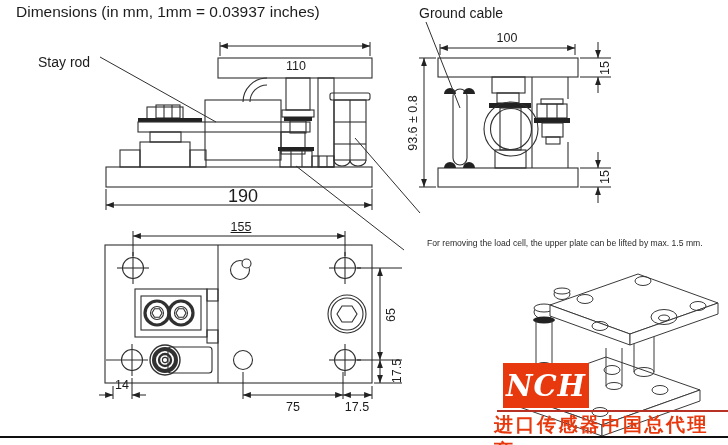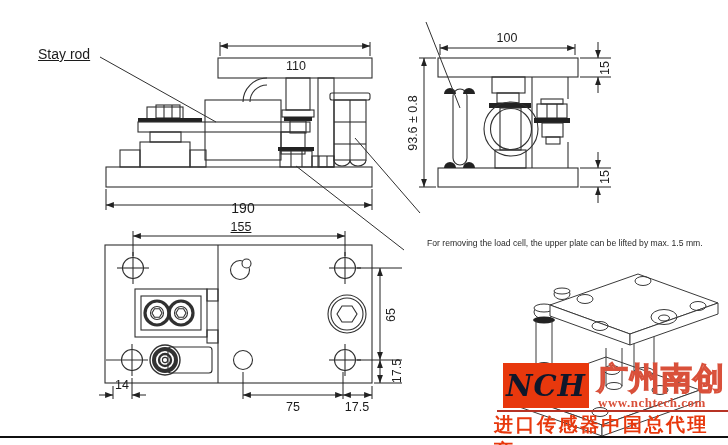--- a/index.html
+++ b/index.html
@@ -14,21 +14,21 @@
   .callout-lg{font-size:15px;}
   .note{font-size:8.6px;color:#2a2a2a;margin-top:12px;}
   .dim{font-size:12.5px;text-align:center;}
   .rot{transform:rotate(-90deg);transform-origin:center center;}
   
   .nch-box{
     position:absolute;left:503px;top:363px;width:86px;height:45px;
     background:#e8380d;display:flex;align-items:center;justify-content:center;
   }
   .nch-box span{
-    color:#0f172a;font-family:"DejaVu Serif","Liberation Serif",serif;
+    color:#ffffff;font-family:"DejaVu Serif","Liberation Serif",serif;
     font-style:italic;font-weight:bold;font-size:29px;letter-spacing:1px;
   }
   .wm-company{
     position:absolute;left:597px;top:358px;font-size:31px;font-weight:bold;
     letter-spacing:1px;color:rgba(222,80,50,0.30);
     -webkit-text-stroke:1.2px #d9503a;
   }
   .wm-url{
     position:absolute;left:598px;top:395px;font-size:13px;font-weight:bold;
     font-family:"Liberation Serif",serif;color:#d9503a;letter-spacing:0.5px;
@@ -313,45 +313,45 @@
       <polygon points="630,334 630,345 718,314 718,303"></polygon>
       <ellipse cx="585" cy="299" rx="8" ry="4.5" fill="none"></ellipse>
       <ellipse cx="643" cy="281" rx="8" ry="4.5" fill="none"></ellipse>
       <ellipse cx="698" cy="306" rx="8" ry="4.5" fill="none"></ellipse>
       <ellipse cx="600" cy="326" rx="8" ry="4.5" fill="none"></ellipse>
       <ellipse cx="664" cy="317" rx="13" ry="7.5" fill="none"></ellipse>
       <ellipse cx="664" cy="318" rx="5.5" ry="3" fill="none"></ellipse>
     </g>
   </svg>
 
-
-  <div class="txt callout" style="left:38px;top:46px;text-decoration:underline;">Stay rod</div>
-
+  <div class="txt title" style="left:16px;top:3px;">Dimensions (in mm, 1mm = 0.03937 inches)</div>
+
+  <div class="txt callout" style="left:38px;top:54px;">Stay rod</div>
+
+  <div class="txt callout" style="left:419px;top:5px;">Ground cable</div>
 
 
   <div class="txt note" style="left:427px;top:226px;">For removing the load cell, the upper plate can be lifted by max. 1.5 mm.</div>
 
 
   <div class="txt dim" style="left:282px;top:31px;width:28px;margin-top:28px;">110</div>
-  <div class="txt dim" style="left:227px;top:200px;width:32px;font-size:14px;">190</div>
+  <div class="txt dim" style="left:227px;top:186px;width:32px;font-size:18px;">190</div>
 
   <div class="txt dim" style="left:493px;top:31px;width:28px;">100</div>
   <div class="txt dim rot" style="left:597px;top:61px;width:16px;">15</div>
   <div class="txt dim rot" style="left:382px;top:116px;width:62px;">93.6 ± 0.8</div>
   <div class="txt dim rot" style="left:597px;top:170px;width:16px;">15</div>
 
   <div class="txt dim" style="left:226px;top:220px;width:30px;text-decoration:underline;">155</div>
   <div class="txt dim rot" style="left:381px;top:308px;width:20px;">65</div>
   <div class="txt dim rot" style="left:384px;top:364px;width:26px;">17.5</div>
   <div class="txt dim" style="left:113px;top:378px;width:18px;">14</div>
   <div class="txt dim" style="left:283px;top:400px;width:20px;">75</div>
   <div class="txt dim" style="left:344px;top:400px;width:26px;">17.5</div>
 
   <div class="nch-box">
     <span>NCH</span>
   </div>
-  <div class="wm-company">广州南创</div>
-  <div class="wm-url">www.nchtech.com</div>
   <div class="wm-underline"></div>
   <div class="wm-tagline">进口传感器中国总代理商</div>
 
   <div class="bottom-rule"></div>
 </div>
 
 </body></html>

